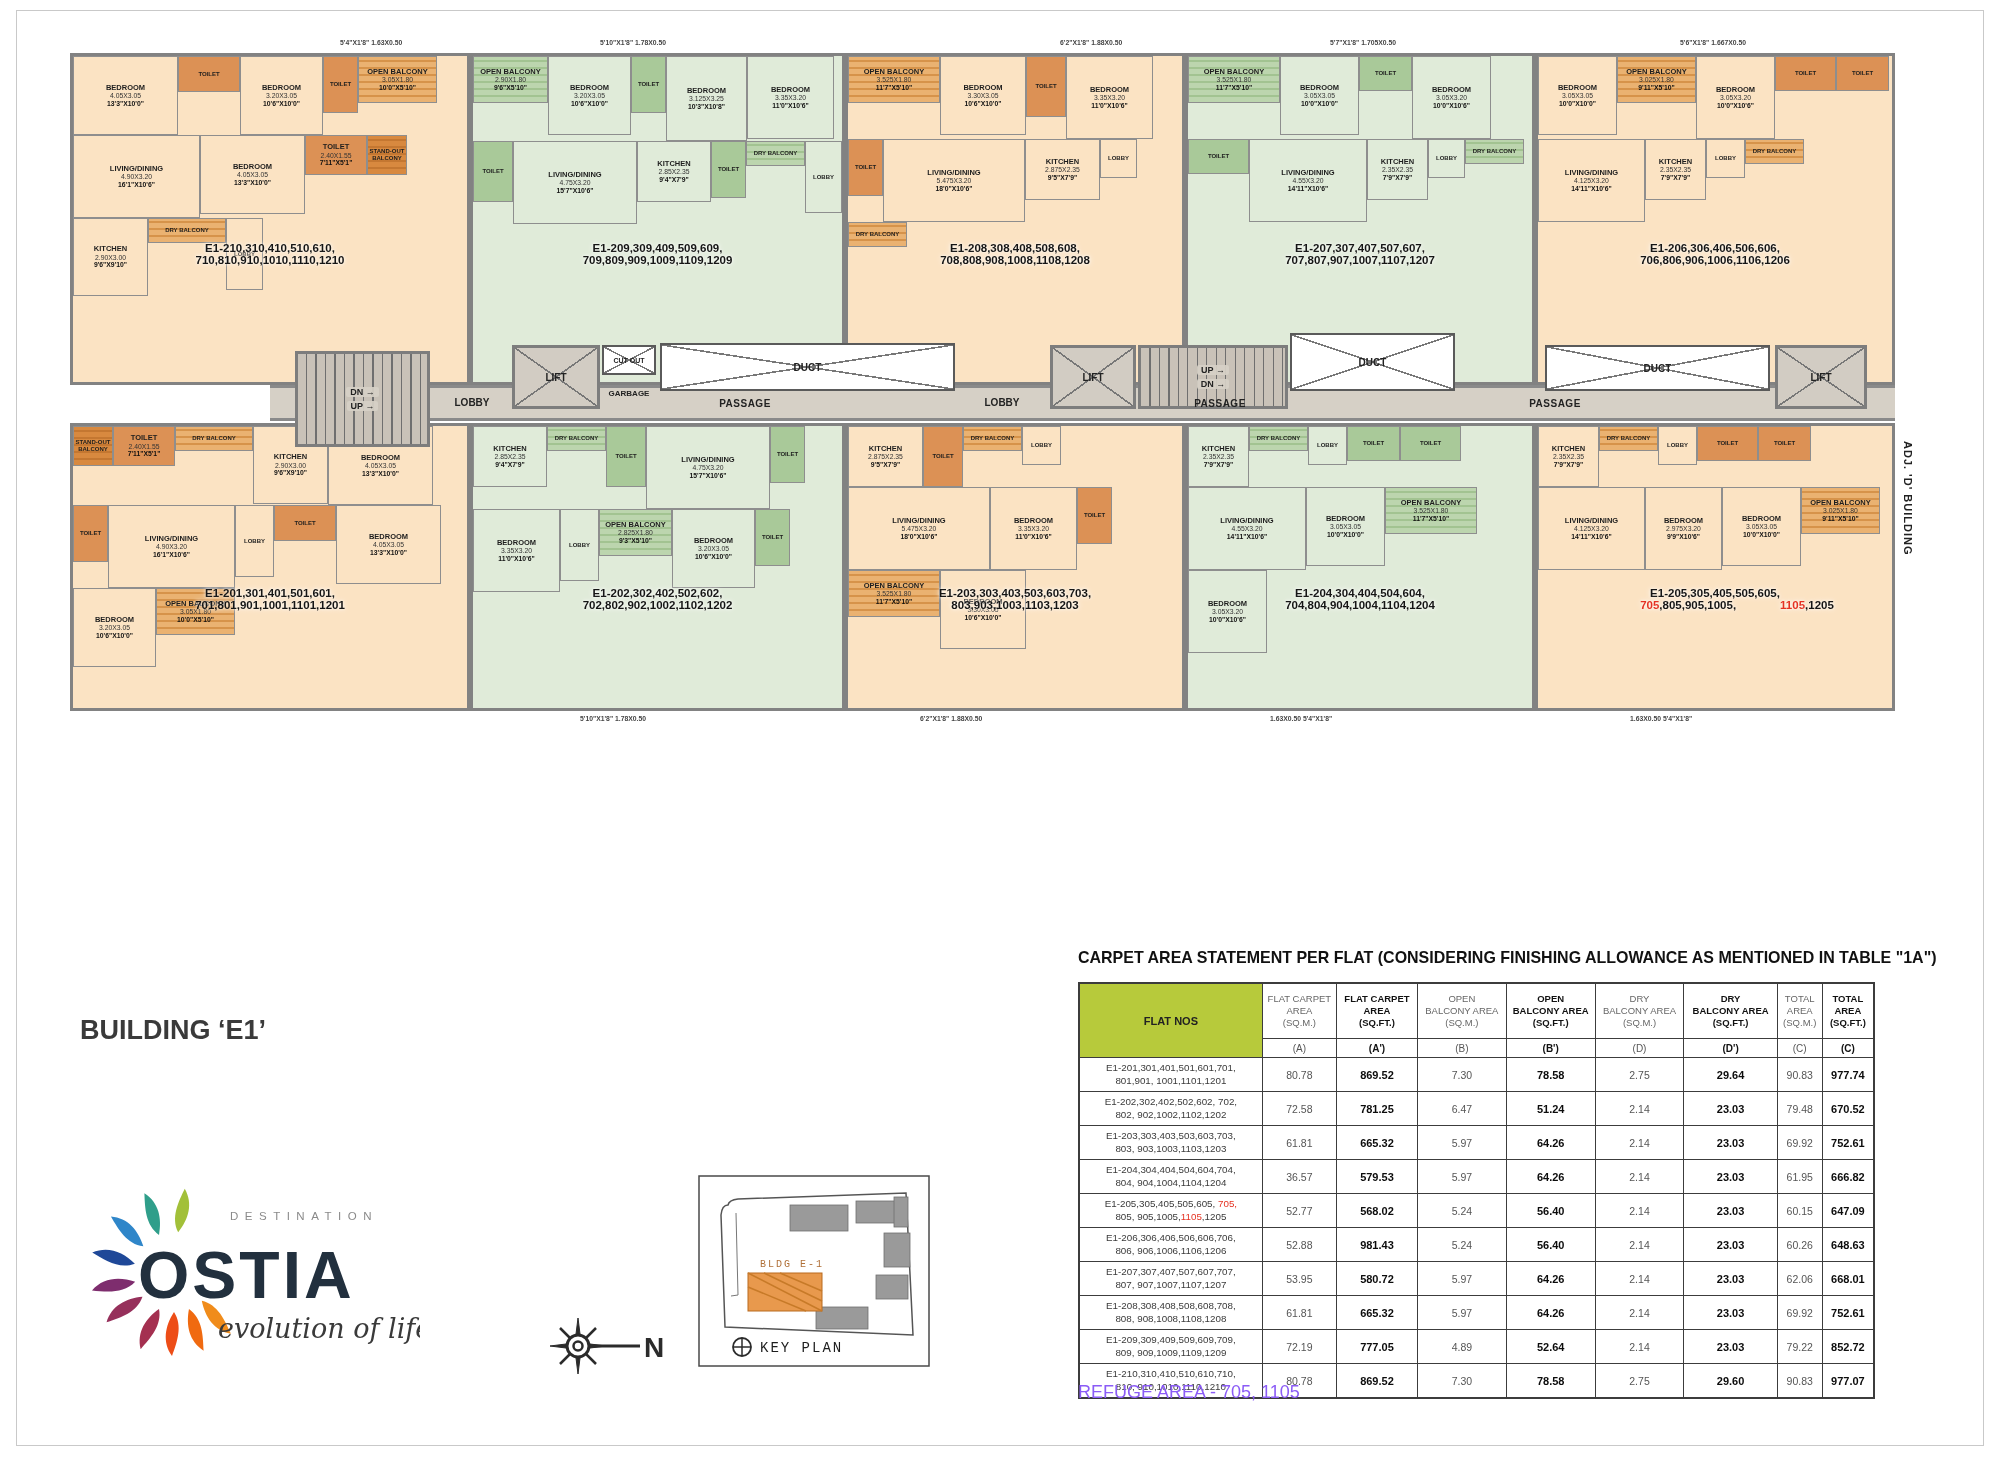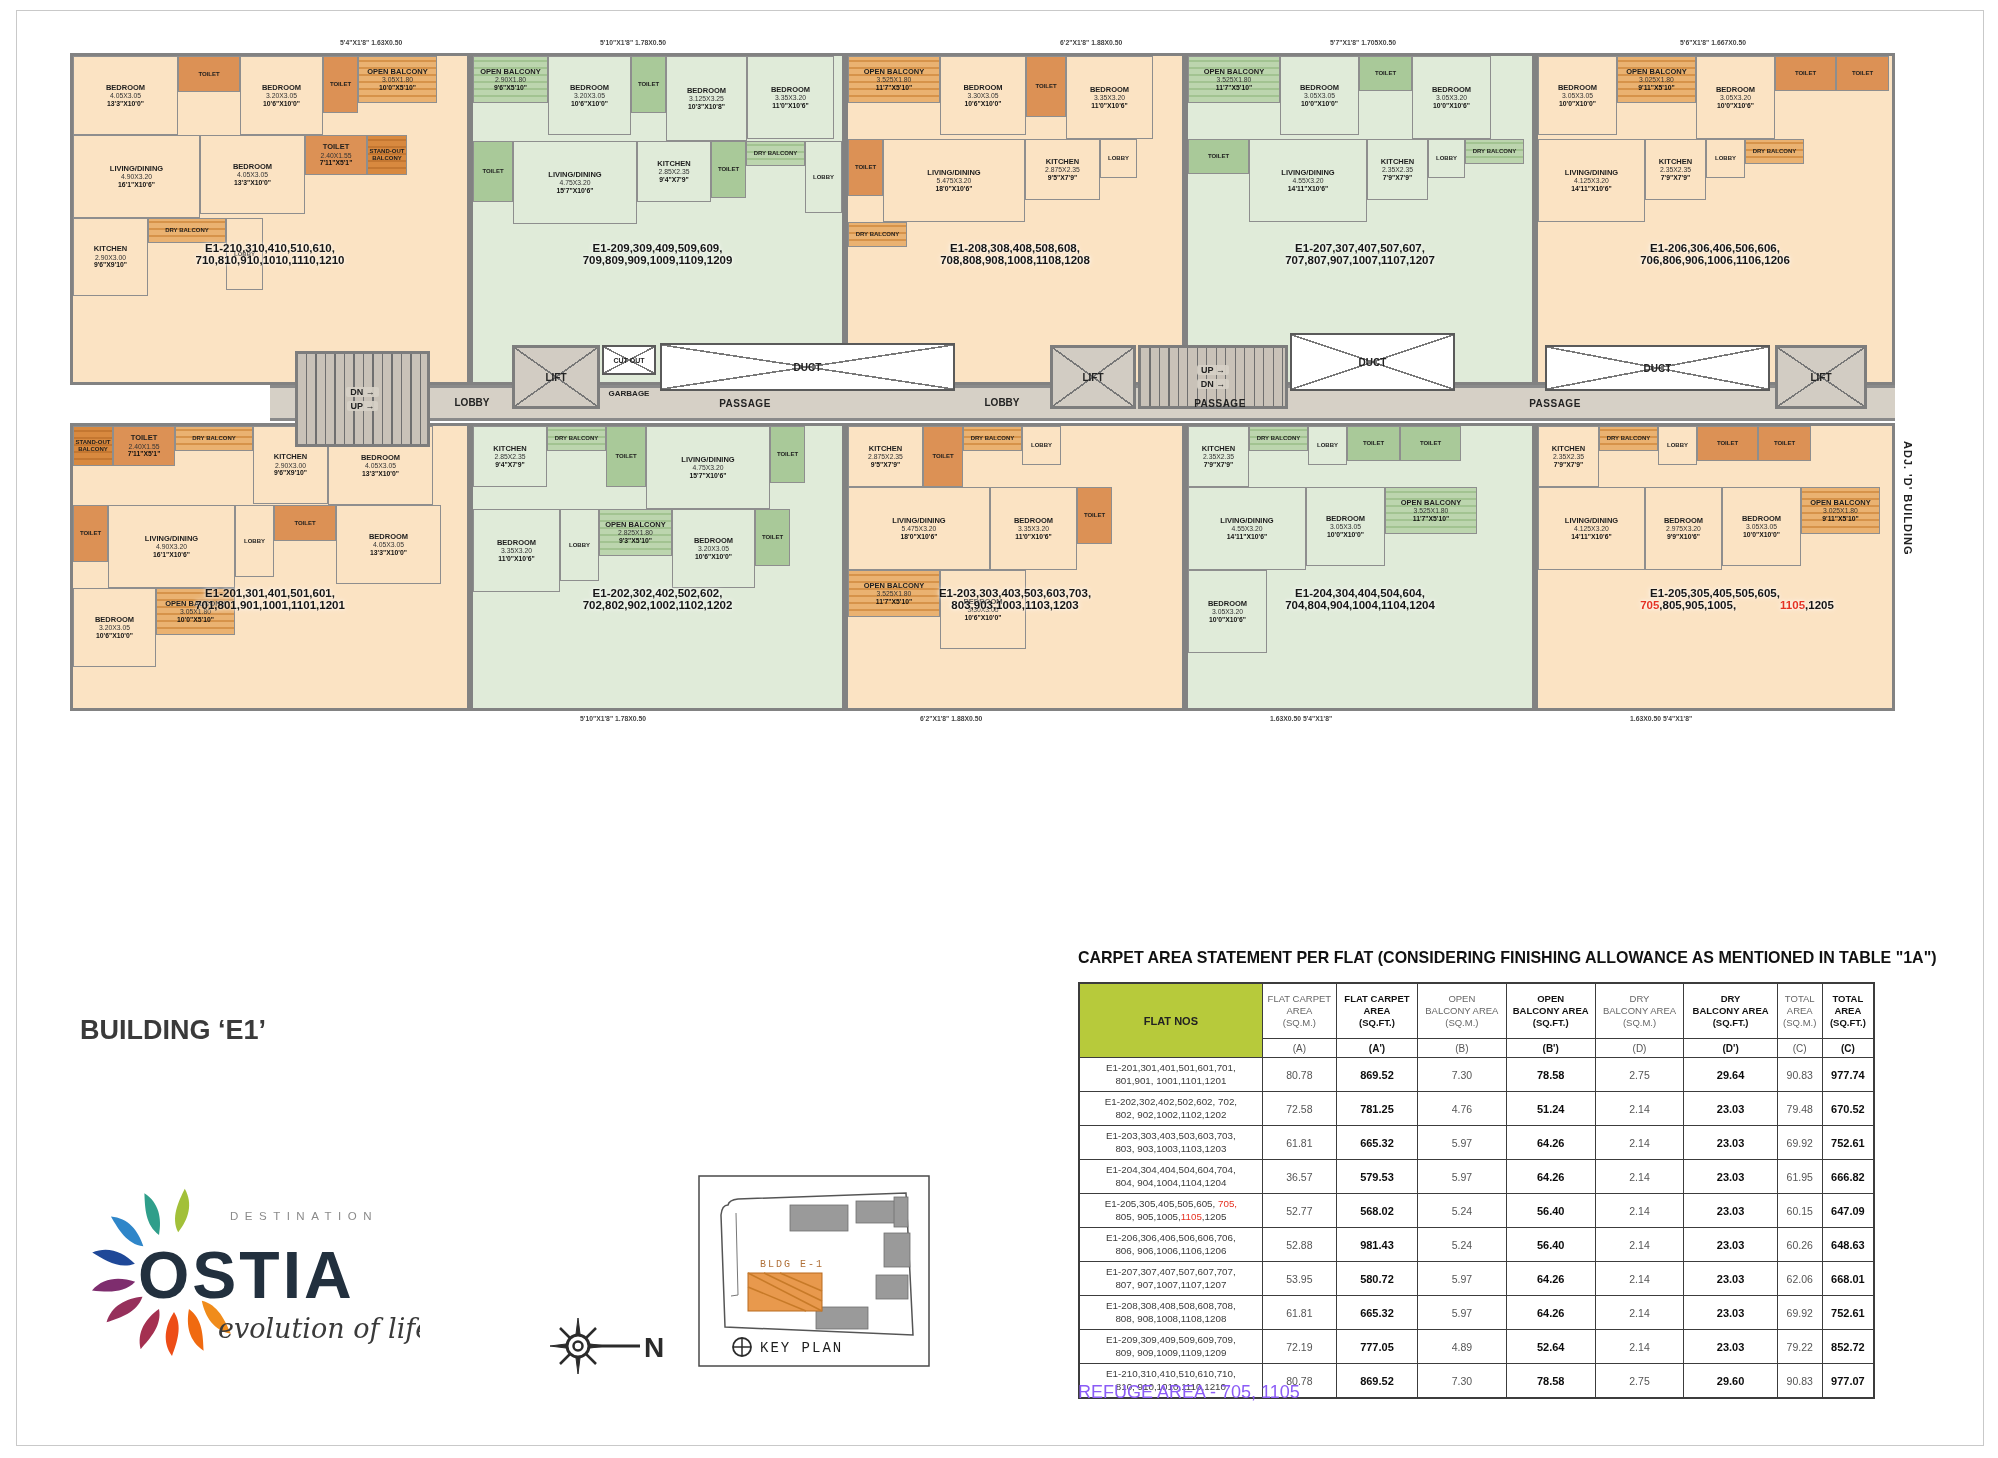--- a/index.html
+++ b/index.html
@@ -732,21 +732,21 @@
             <td class="num">90.83</td>
             <td class="num b">977.74</td>
           </tr>
           <tr>
             <td class="fl">
               <div><span>E1-202,302,402,502,602, 702,</span></div>
               <div><span>802, 902,1002,1102,1202</span></div>
             </td>
             <td class="num">72.58</td>
             <td class="num b">781.25</td>
-            <td class="num">4.76</td>
+            <td class="num">6.47</td>
             <td class="num b">51.24</td>
             <td class="num">2.14</td>
             <td class="num b">23.03</td>
             <td class="num">79.48</td>
             <td class="num b">670.52</td>
           </tr>
           <tr>
             <td class="fl">
               <div><span>E1-203,303,403,503,603,703,</span></div>
               <div><span>803, 903,1003,1103,1203</span></div>

